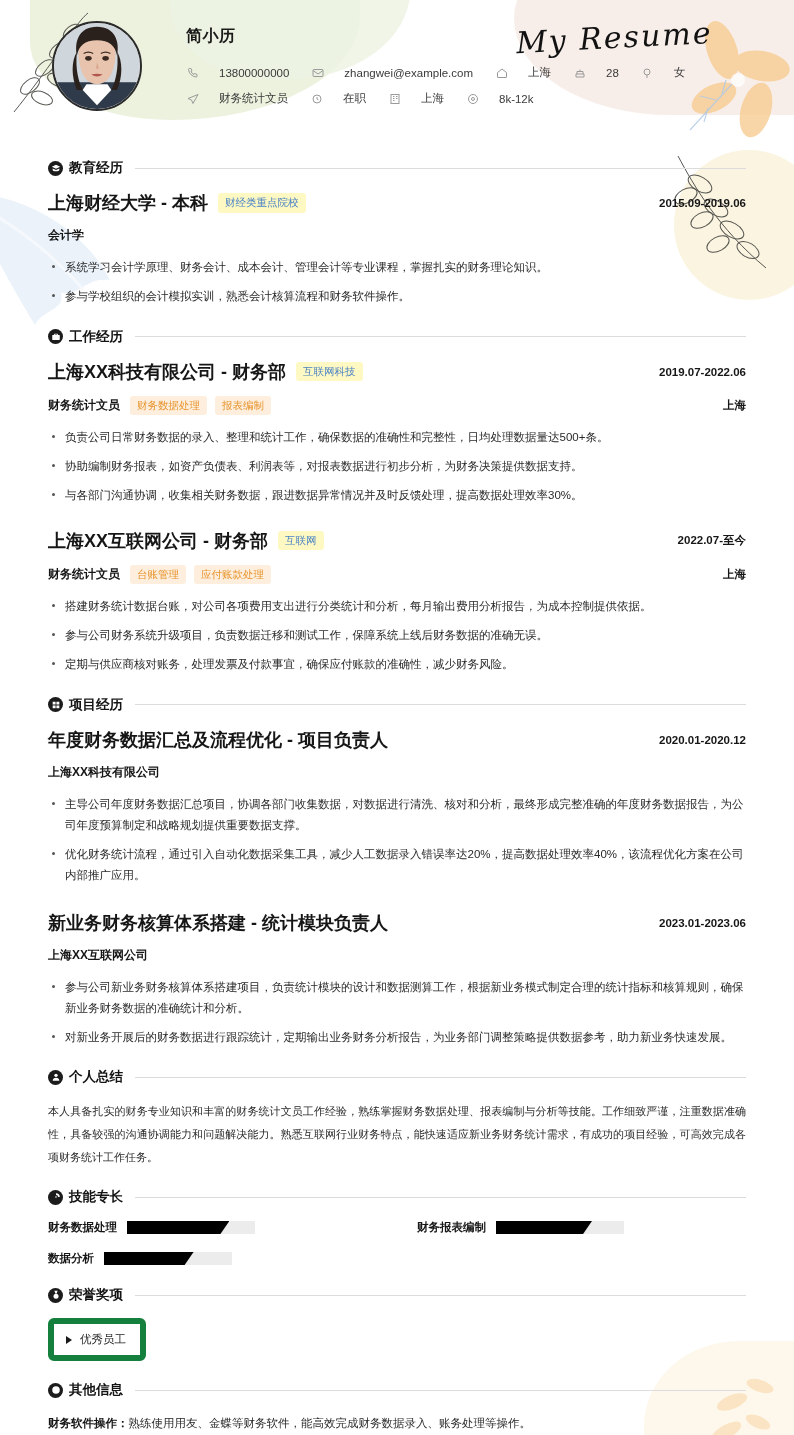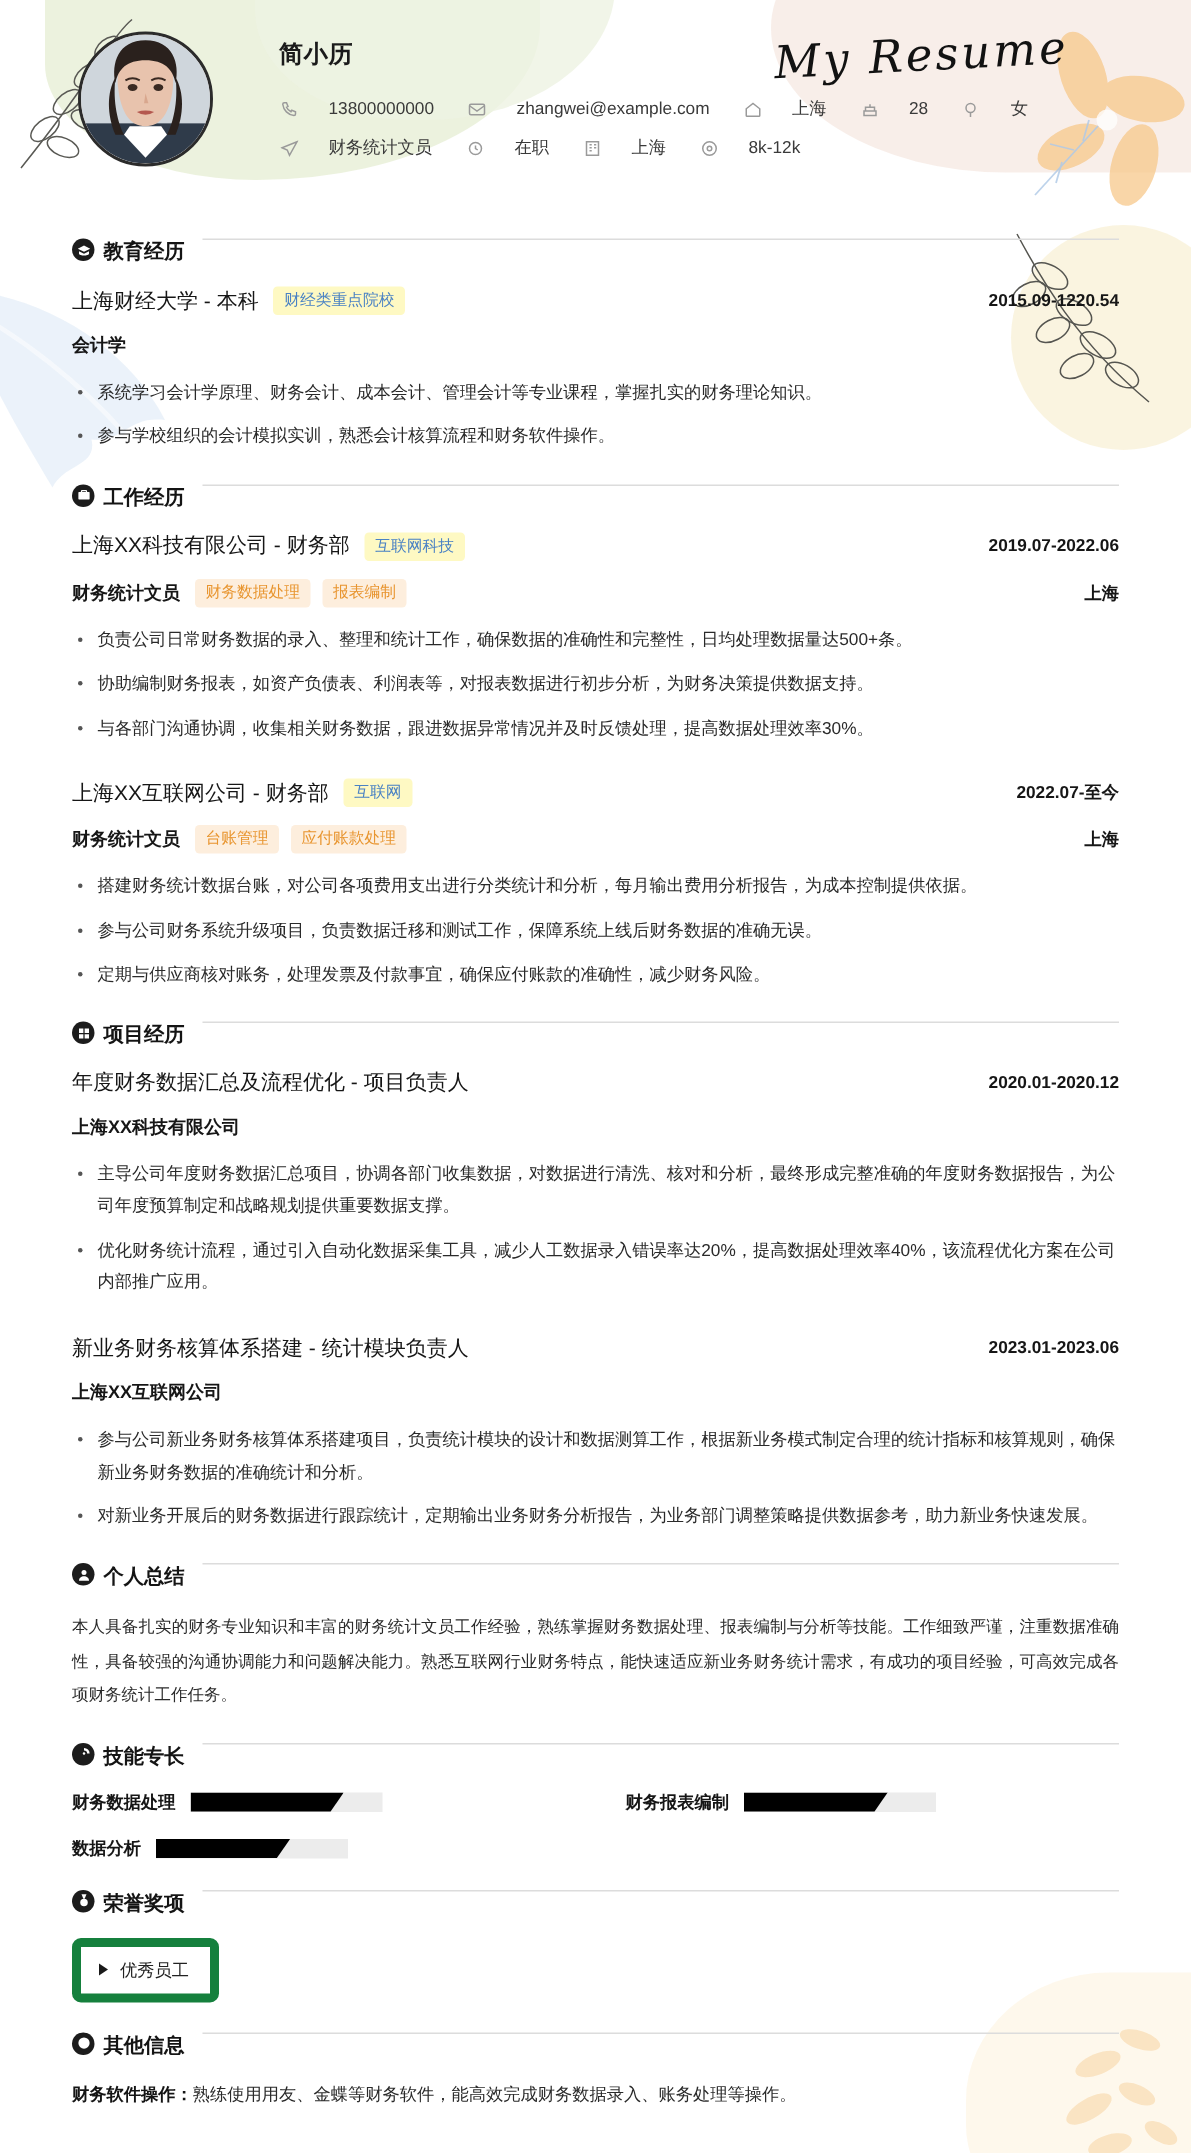--- a/index.html
+++ b/index.html
@@ -101,21 +101,21 @@
     color: #121212;
     letter-spacing: 2px;
     transform: rotate(-3deg);
     white-space: nowrap;
   }
 
   
   .content { position: relative; padding: 6px 48px 30px 48px; }
   .section { margin-bottom: 6px; }
   .sec-head {
-    display: flex; 
+    display: flex; align-items: center;
     margin: 20px 0 14px 0;
   }
   .sec-icon {
     width: 15px; height: 15px; border-radius: 50%;
     background: #1c1c1c; color: #fff;
     display: inline-flex; align-items: center; justify-content: center;
     flex: 0 0 15px; margin-right: 6px;
   }
   .sec-icon svg { width: 10px; height: 10px; display: block; }
   .sec-title {
@@ -126,21 +126,21 @@
     flex: 1 1 auto; height: 1px; background: #dcdcdc; margin-left: 12px;
   }
 
   .entry { margin-bottom: 16px; }
   .entry-line1, .entry-line2 {
     display: flex; align-items: center; justify-content: space-between;
     margin-bottom: 12px;
   }
   .entry-left { display: flex; align-items: center; flex-wrap: wrap; }
   .entry-title {
-    font-size: 14px; font-weight: 400; color: #161616; margin-right: 10px; text-align: center;
+    font-size: 18px; font-weight: 700; color: #161616; margin-right: 10px; text-align: center;
   }
   .entry-sub { font-size: 12px; font-weight: 700; color: #161616; margin-right: 10px; }
   .entry-right { font-size: 11.5px; font-weight: 700; color: #161616; white-space: nowrap; }
   .tag {
     font-size: 10.5px; padding: 2px 7px; border-radius: 3px;
     white-space: nowrap; margin-right: 8px; line-height: 1.45;
   }
   .tag-blue { background: #fef9c3; color: #4a82c4; }
   .tag-orange { background: #fdeedd; color: #e8952f; }
   .major {
@@ -404,21 +404,21 @@
         <span class="sec-title">教育经历</span>
         <span class="sec-rule"></span>
       </div>
 
       <div class="entry">
         <div class="entry-line1">
           <div class="entry-left">
             <span class="entry-title">上海财经大学 - 本科</span>
             <span class="tag tag-blue">财经类重点院校</span>
           </div>
-          <div class="entry-right">2015.09-1220.54</div>
+          <div class="entry-right">2015.09-2019.06</div>
         </div>
         <div class="major">会计学</div>
         <ul class="bullets">
           <li>系统学习会计学原理、财务会计、成本会计、管理会计等专业课程，掌握扎实的财务理论知识。</li>
           <li>参与学校组织的会计模拟实训，熟悉会计核算流程和财务软件操作。</li>
         </ul>
       </div>
     </div>
 
     <div class="section">

